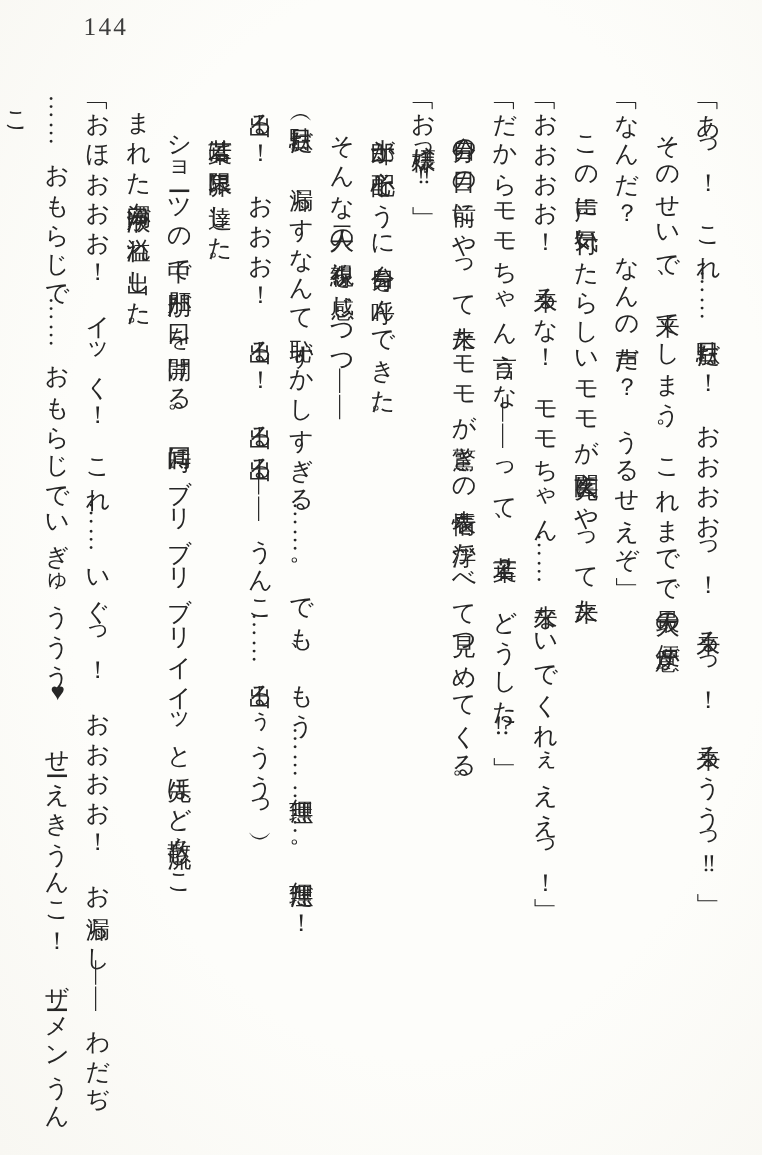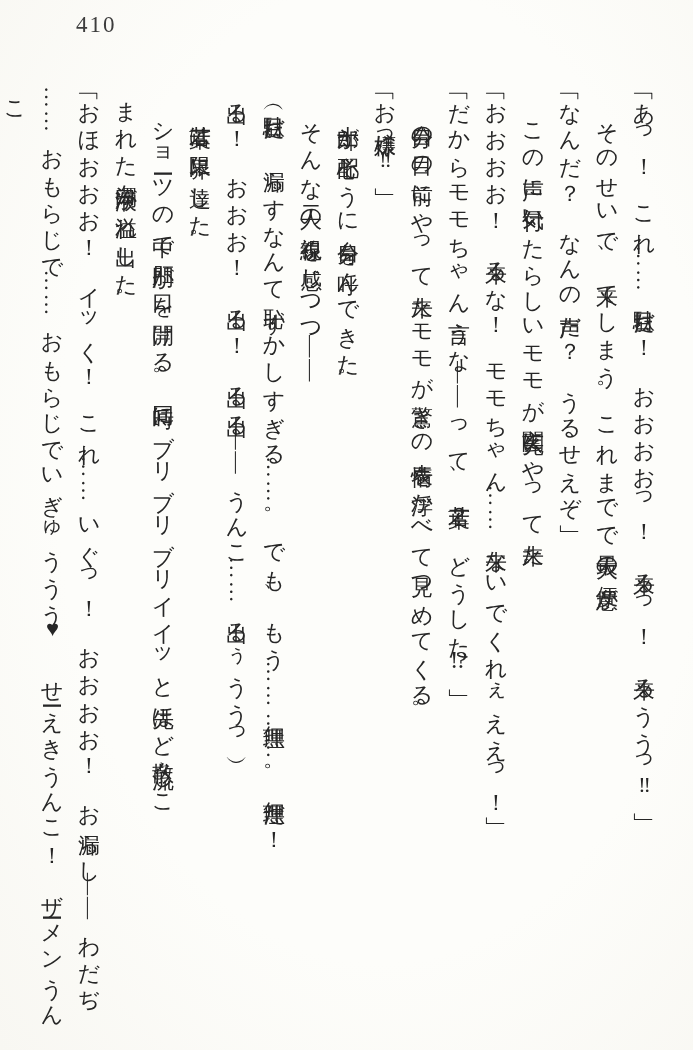--- a/index.html
+++ b/index.html
@@ -44,21 +44,21 @@
     padding: 0;
   }
   .indent-0 { text-indent: 0; }
   .indent-0_5 { text-indent: 0.5em; }
   .indent-1 { text-indent: 1em; }
 </style>
 </head>
 <body>
 
 <div class="page">
-  <div class="page-number">410</div>
+  <div class="page-number">144</div>
   <div class="text-block" id="text-block">
       <p class="line indent-0">「あっ！　これ……駄目だ！　おおおおっ！　来るっ！　来るううっ‼」</p>
       <p class="line indent-1">そのせいで、来てしまう。これまでで最大の便意が。</p>
       <p class="line indent-0">「なんだ？　なんの声だ？　うるせえぞ」</p>
       <p class="line indent-1">この声に気付いたらしいモモが玄関先にやって来た。</p>
       <p class="line indent-0">「おおおお！　来るな！　モモちゃん……来ないでくれぇええっ！」</p>
       <p class="line indent-0">「だからモモちゃん言うな――って、若葉？　どうした⁉」</p>
       <p class="line indent-1">自分の目の前にやって来たモモが驚きの表情を浮かべて見つめてくる。</p>
       <p class="line indent-0">「お嬢様っ‼」</p>
       <p class="line indent-1">士郎が心配そうに自分を呼んできた。</p>

